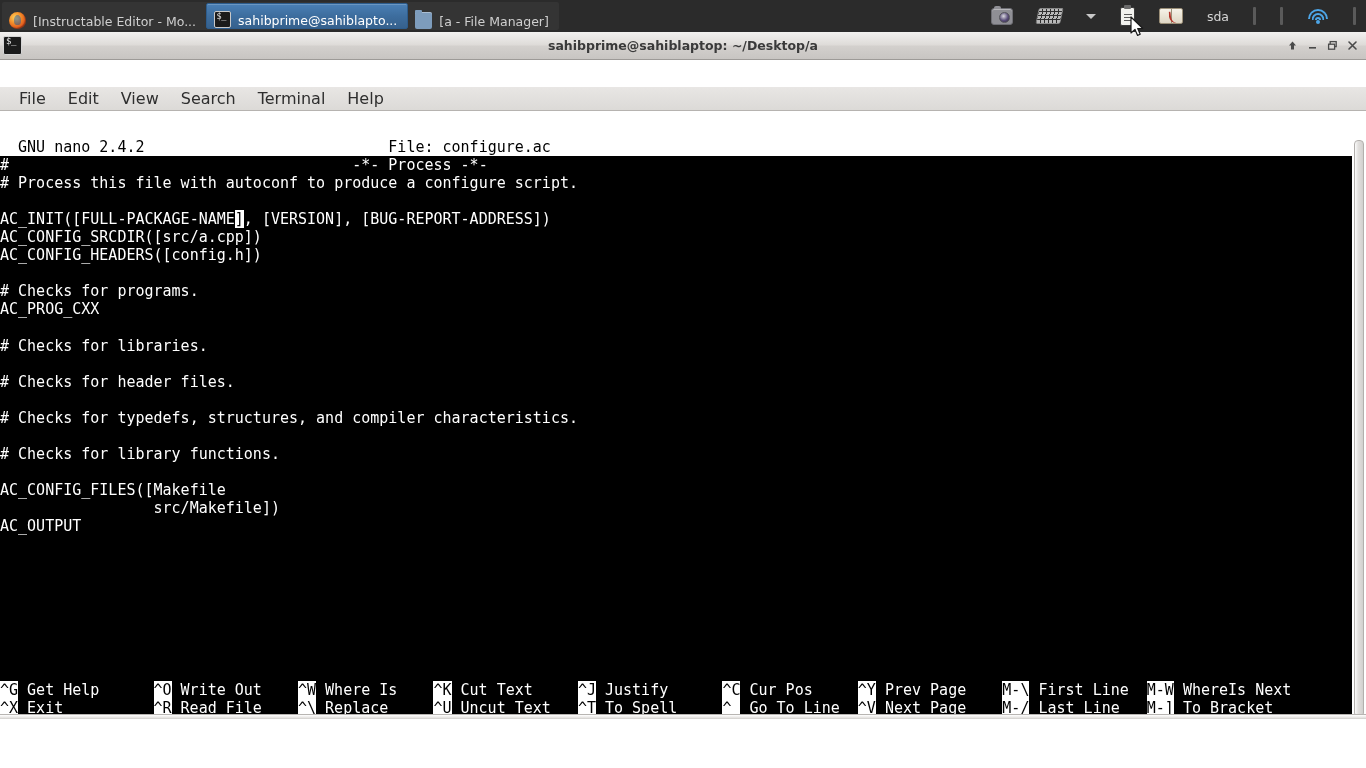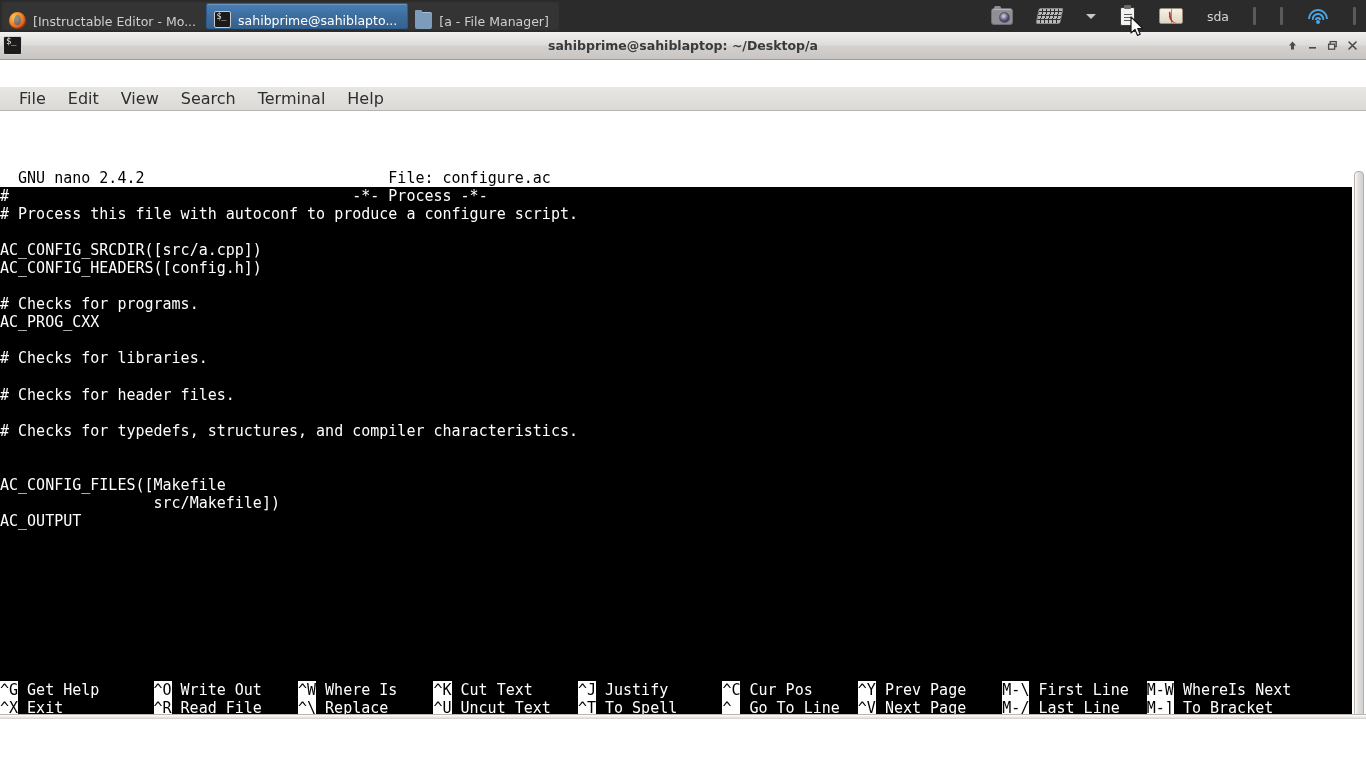--- a/index.html
+++ b/index.html
@@ -180,21 +180,21 @@
   #menubar{
     height:24px;flex:0 0 24px;
     background:linear-gradient(180deg,#e8e6e4 0%,#dcdad7 100%);
     border-bottom:1px solid #b6b3b0;
     display:flex;align-items:center;padding-left:8px;gap:0;
   }
   .menuitem{
     font-size:16px;color:#2e2e2e;padding:2px 11px;border-radius:2px;
   }
 
-  #termwrap{ flex:1 1 auto; display:flex; background:#000; position:relative;margin-top:31px; }
+  #termwrap{ flex:1 1 auto; display:flex; background:#000; position:relative; }
   #screen{
     flex:1 1 auto; background:#000000; color:#ffffff;
     font-family:"DejaVu Sans Mono","Liberation Mono",monospace;
     font-size:15px; line-height:18.05px;
     position:relative; overflow:hidden;
     padding:0;
   }
   .row{ white-space:pre; height:18.05px; }
   #titleline{
     background:#ffffff;color:#000000;
@@ -333,32 +333,34 @@
     <span class="menuitem">Help</span>
   </div>
 
   <div id="termwrap">
     <div id="screen">
       <div id="titleline">  GNU nano 2.4.2                           File: configure.ac                                                                </div>
       <div id="doc">
           <div class="row">#                                      -*- Process -*-</div>
           <div class="row"># Process this file with autoconf to produce a configure script.</div>
           <div class="row">&nbsp;</div>
+          <div class="row"><span>AC_INIT([FULL-PACKAGE-NAME</span><span id="cursor">]</span><span>, [VERSION], [BUG-REPORT-ADDRESS])</span></div>
           <div class="row">AC_CONFIG_SRCDIR([src/a.cpp])</div>
           <div class="row">AC_CONFIG_HEADERS([config.h])</div>
           <div class="row">&nbsp;</div>
           <div class="row"># Checks for programs.</div>
           <div class="row">AC_PROG_CXX</div>
           <div class="row">&nbsp;</div>
           <div class="row"># Checks for libraries.</div>
           <div class="row">&nbsp;</div>
           <div class="row"># Checks for header files.</div>
           <div class="row">&nbsp;</div>
           <div class="row"># Checks for typedefs, structures, and compiler characteristics.</div>
           <div class="row">&nbsp;</div>
+          <div class="row"># Checks for library functions.</div>
           <div class="row">&nbsp;</div>
           <div class="row">AC_CONFIG_FILES([Makefile</div>
           <div class="row">                 src/Makefile])</div>
           <div class="row">AC_OUTPUT</div>
         </div>
       <div id="shortcuts">
         <div class="scrow" style="position: relative;"><span class="scpair" style="position: absolute; left: 0px;"><span class="sckey">^G</span><span class="sclabel"> Get Help</span></span><span class="scpair" style="position: absolute; left: 153.51px;"><span class="sckey">^O</span><span class="sclabel"> Write Out</span></span><span class="scpair" style="position: absolute; left: 297.99px;"><span class="sckey">^W</span><span class="sclabel"> Where Is</span></span><span class="scpair" style="position: absolute; left: 433.44px;"><span class="sckey">^K</span><span class="sclabel"> Cut Text</span></span><span class="scpair" style="position: absolute; left: 577.92px;"><span class="sckey">^J</span><span class="sclabel"> Justify</span></span><span class="scpair" style="position: absolute; left: 722.4px;"><span class="sckey">^C</span><span class="sclabel"> Cur Pos</span></span><span class="scpair" style="position: absolute; left: 857.85px;"><span class="sckey">^Y</span><span class="sclabel"> Prev Page</span></span><span class="scpair" style="position: absolute; left: 1002.33px;"><span class="sckey">M-\</span><span class="sclabel"> First Line</span></span><span class="scpair" style="position: absolute; left: 1146.81px;"><span class="sckey">M-W</span><span class="sclabel"> WhereIs Next</span></span></div>
         <div class="scrow" style="position: relative;"><span class="scpair" style="position: absolute; left: 0px;"><span class="sckey">^X</span><span class="sclabel"> Exit</span></span><span class="scpair" style="position: absolute; left: 153.51px;"><span class="sckey">^R</span><span class="sclabel"> Read File</span></span><span class="scpair" style="position: absolute; left: 297.99px;"><span class="sckey">^\</span><span class="sclabel"> Replace</span></span><span class="scpair" style="position: absolute; left: 433.44px;"><span class="sckey">^U</span><span class="sclabel"> Uncut Text</span></span><span class="scpair" style="position: absolute; left: 577.92px;"><span class="sckey">^T</span><span class="sclabel"> To Spell</span></span><span class="scpair" style="position: absolute; left: 722.4px;"><span class="sckey">^_</span><span class="sclabel"> Go To Line</span></span><span class="scpair" style="position: absolute; left: 857.85px;"><span class="sckey">^V</span><span class="sclabel"> Next Page</span></span><span class="scpair" style="position: absolute; left: 1002.33px;"><span class="sckey">M-/</span><span class="sclabel"> Last Line</span></span><span class="scpair" style="position: absolute; left: 1146.81px;"><span class="sckey">M-]</span><span class="sclabel"> To Bracket</span></span></div>
       </div>
     </div>

